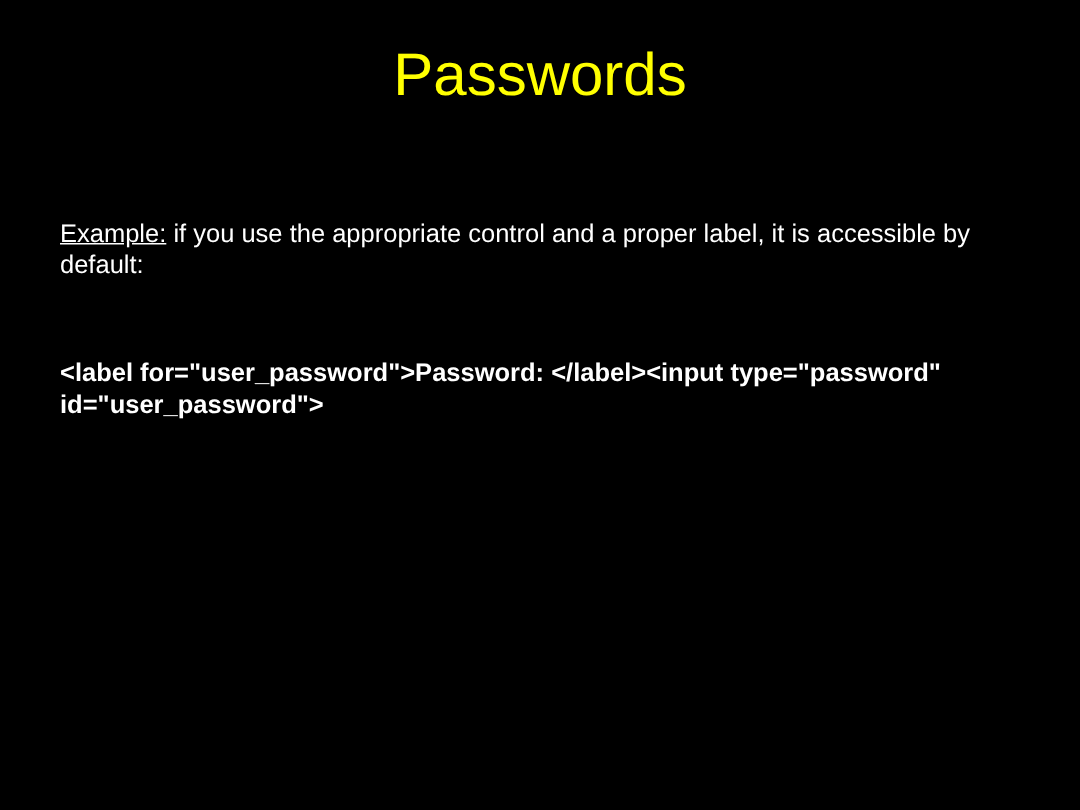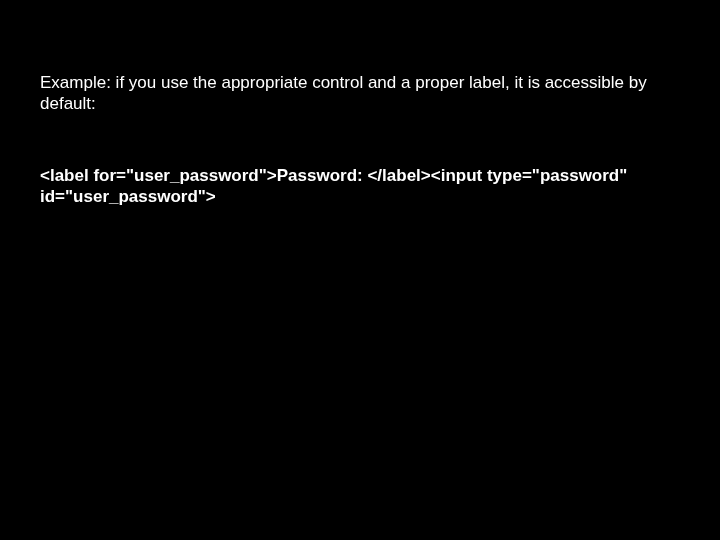--- a/index.html
+++ b/index.html
@@ -26,34 +26,36 @@
     padding-right: 120px;
   }
   .body-text {
     color: #ffffff;
     font-size: 17px;
     line-height: 1.25;
     padding: 0 40px;
     margin-top: 72px;
   }
   .example-label {
+    text-decoration: underline;
   }
   .code-text {
     color: #ffffff;
     font-size: 17px;
     font-weight: bold;
     line-height: 1.25;
     padding: 0 40px;
     margin-top: 50px;
     font-family: Arial, Helvetica, sans-serif;
   }
 </style>
 </head>
 <body>
 
 <div class="slide">
+  <h1 class="title">Passwords</h1>
 
   <p class="body-text">
     <span class="example-label">Example:</span><span> if you use the appropriate control and a proper label, it is accessible by default:</span>
   </p>
 
   <p class="code-text">&lt;label for="user_password"&gt;Password: &lt;/label&gt;&lt;input type="password" id="user_password"&gt;</p>
 </div>
 
 </body></html>

